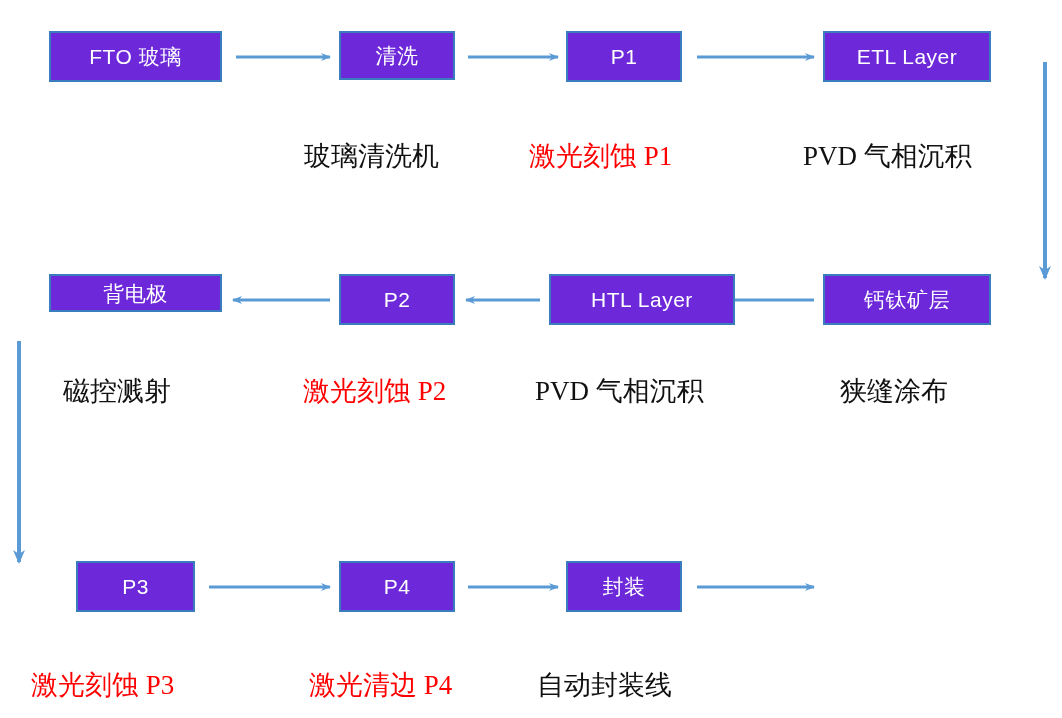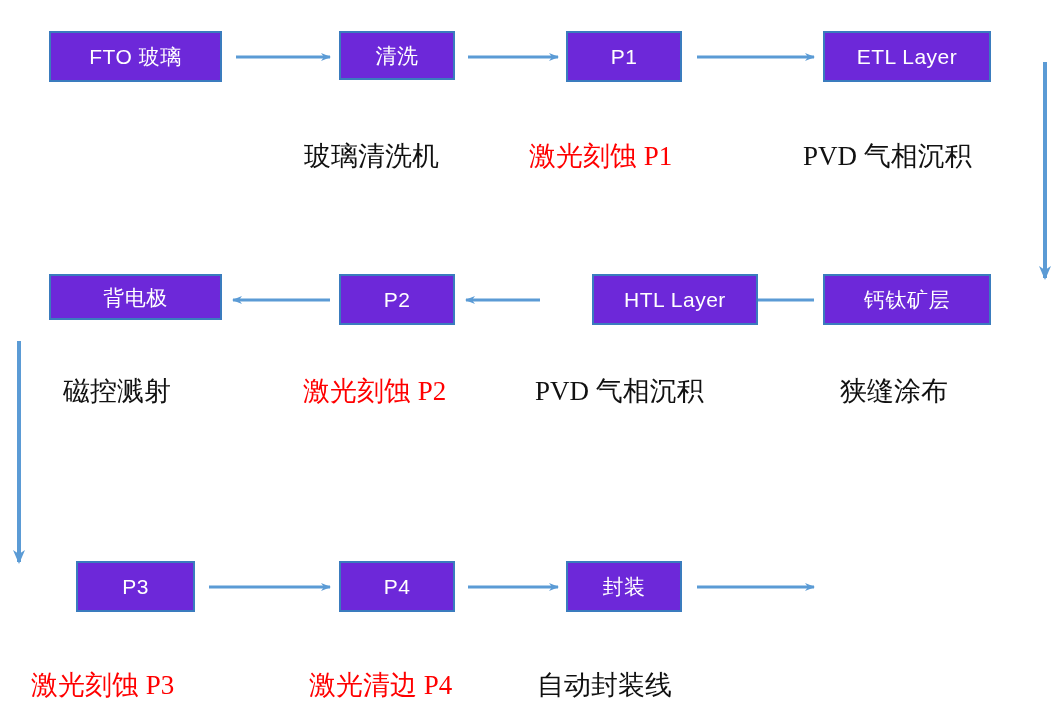--- a/index.html
+++ b/index.html
@@ -102,27 +102,27 @@
     <span>P1</span>
   </div>
   <div class="pbox" style="left:823px; top:31px; width:168px; height:51px;">
     <span>ETL Layer</span>
   </div>
 
   <div class="caption black" style="left:304px; top:143px;">玻璃清洗机</div>
   <div class="caption red" style="left:529px; top:143px;">激光刻蚀 P1</div>
   <div class="caption black" style="left:803px; top:143px;">PVD 气相沉积</div>
 
-  <div class="pbox" style="left:49px; top:274px; width:173px; height:46px;text-align:right;">
+  <div class="pbox" style="left:49px; top:274px; width:173px; height:38px;text-align:right;">
     <span>背电极</span>
   </div>
   <div class="pbox" style="left:339px; top:274px; width:116px; height:51px;">
     <span>P2</span>
   </div>
-  <div class="pbox" style="left:549px; top:274px; width:166px; height:51px;margin-left:43px;">
+  <div class="pbox" style="left:549px; top:274px; width:186px; height:51px;">
     <span>HTL Layer</span>
   </div>
   <div class="pbox" style="left:823px; top:274px; width:168px; height:51px;">
     <span>钙钛矿层</span>
   </div>
 
   <div class="caption black" style="left:63px; top:378px;">磁控溅射</div>
   <div class="caption red" style="left:303px; top:378px;">激光刻蚀 P2</div>
   <div class="caption black" style="left:535px; top:378px;">PVD 气相沉积</div>
   <div class="caption black" style="left:840px; top:378px;">狭缝涂布</div>

